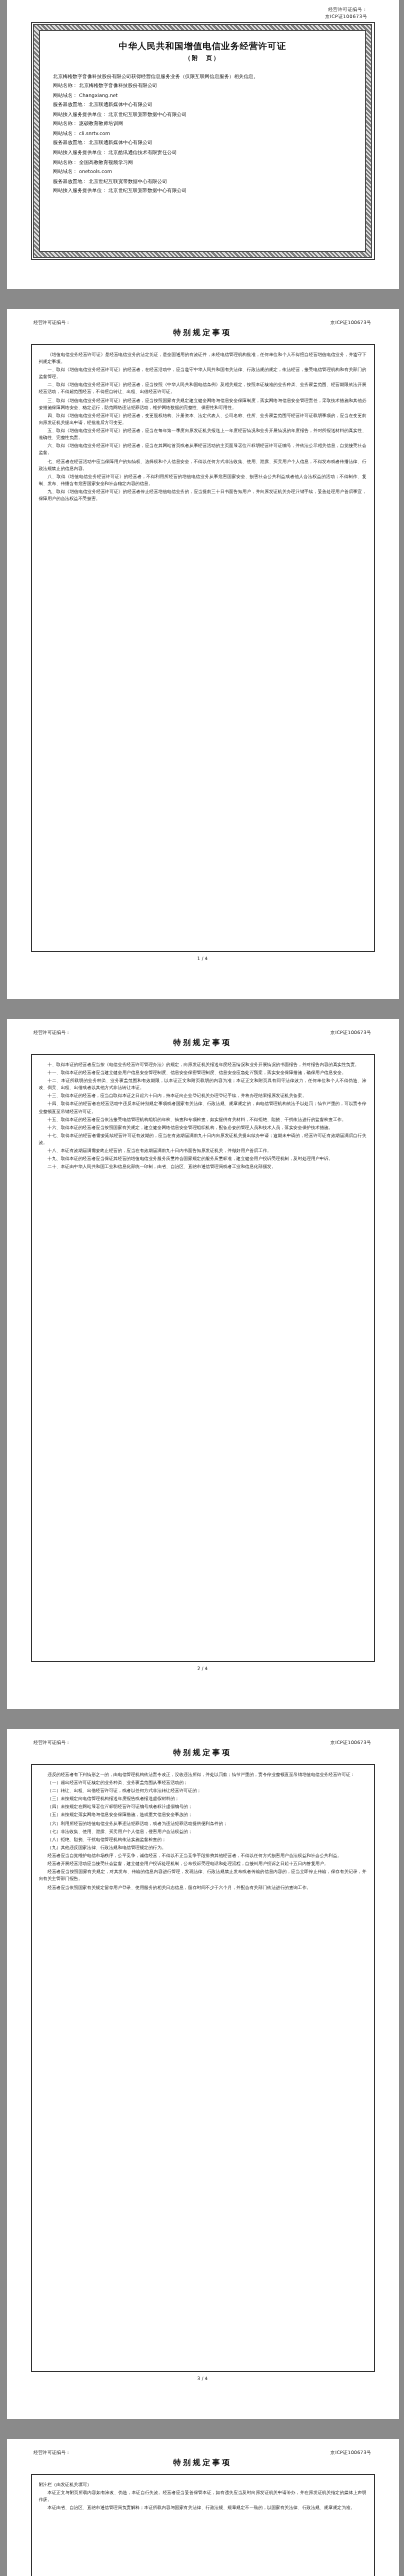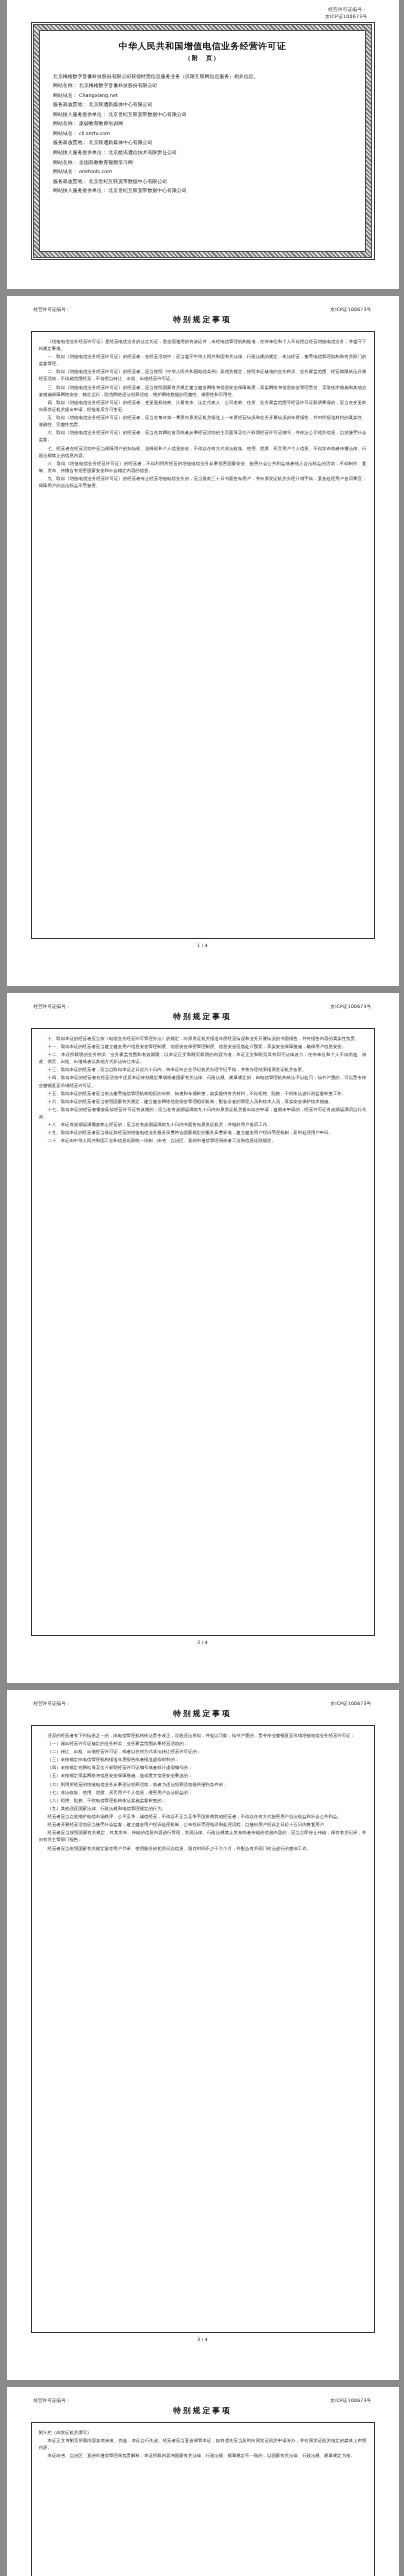--- a/index.html
+++ b/index.html
@@ -15,21 +15,21 @@
   .doc {
     width: 405px;
     margin: 0 auto;
     background: #8a8a8a;
     padding: 0 0 5.2px 0;
     box-sizing: border-box;
   }
   .page {
     position: relative;
     width: 392px;
-    margin: 0 auto 7px auto;
+    margin: 0 auto 20px auto;
     background: #ffffff;
     box-sizing: border-box;
     padding: 9.3px 24px 5.2px 24px;
   }
   .page.p1 { height: 289px; padding-top: 7.2px; }
   .page.p2 { height: 690px; }
   .page.p3 { height: 690px; }
   .page.p4 { height: 690px; }
   .page.p5 { height: 361px; }
 

